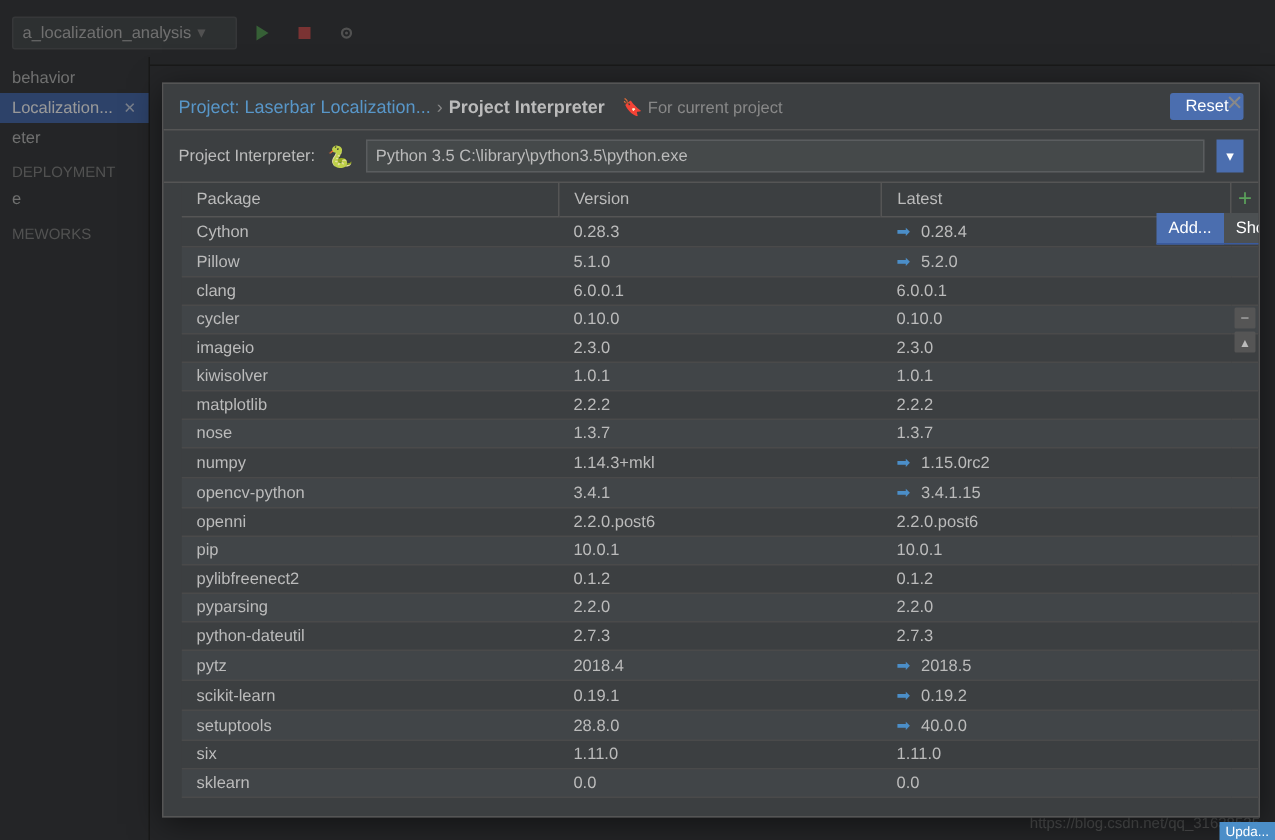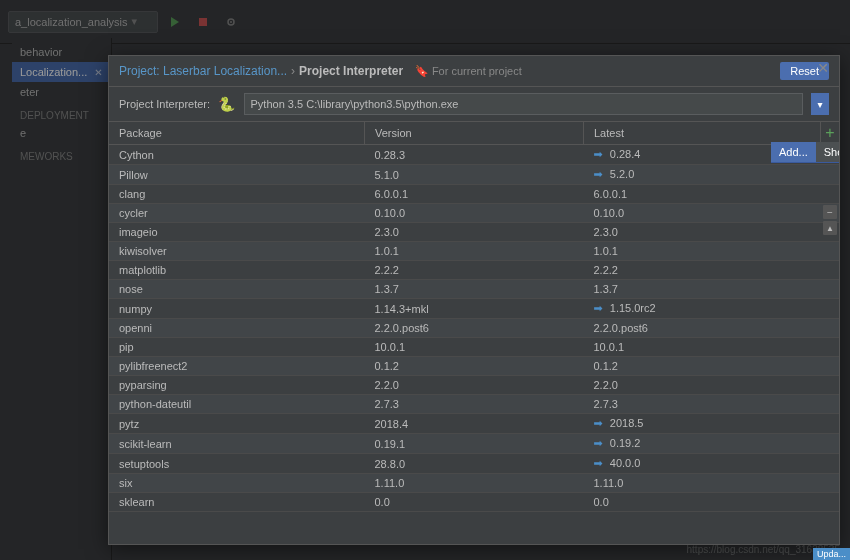--- a/index.html
+++ b/index.html
@@ -54,21 +54,21 @@
       cursor: pointer;
       display: flex;
       align-items: center;
       justify-content: center;
     }
 
     
     .sidebar {
       position: absolute;
       top: 38px;
-      left: 12px;
+      left: 0;
       width: 100px;
       bottom: 0;
       background: #3c3f41;
       border-right: 1px solid #2b2b2b;
       padding-top: 4px;
     }
 
     .sidebar-item {
       padding: 4px 8px;
       color: #bbbbbb;
@@ -226,20 +226,21 @@
       border-bottom: 1px solid #3a5a9e;
       white-space: nowrap;
     }
 
     
     .table-container {
       flex: 1;
       overflow-y: auto;
       overflow-x: hidden;
       position: relative;
+      margin-left: 12px;
     }
 
     .packages-table {
       width: 100%;
       border-collapse: collapse;
     }
 
     .packages-table thead tr {
       background: #3c3f41;
       border-bottom: 1px solid #555;
@@ -497,20 +498,25 @@
               <td>nose</td>
               <td>1.3.7</td>
               <td colspan="2">1.3.7</td>
             </tr>
             <tr>
               <td>numpy</td>
               <td>1.14.3+mkl</td>
               <td colspan="2"><span class="update-arrow">➡ </span>1.15.0rc2</td>
             </tr>
             <tr>
+              <td>opencv-python</td>
+              <td>3.4.1</td>
+              <td colspan="2"><span class="update-arrow">➡ </span>3.4.1.15</td>
+            </tr>
+            <tr>
               <td>openni</td>
               <td>2.2.0.post6</td>
               <td colspan="2">2.2.0.post6</td>
             </tr>
             <tr>
               <td>pip</td>
               <td>10.0.1</td>
               <td colspan="2">10.0.1</td>
             </tr>
             <tr>

